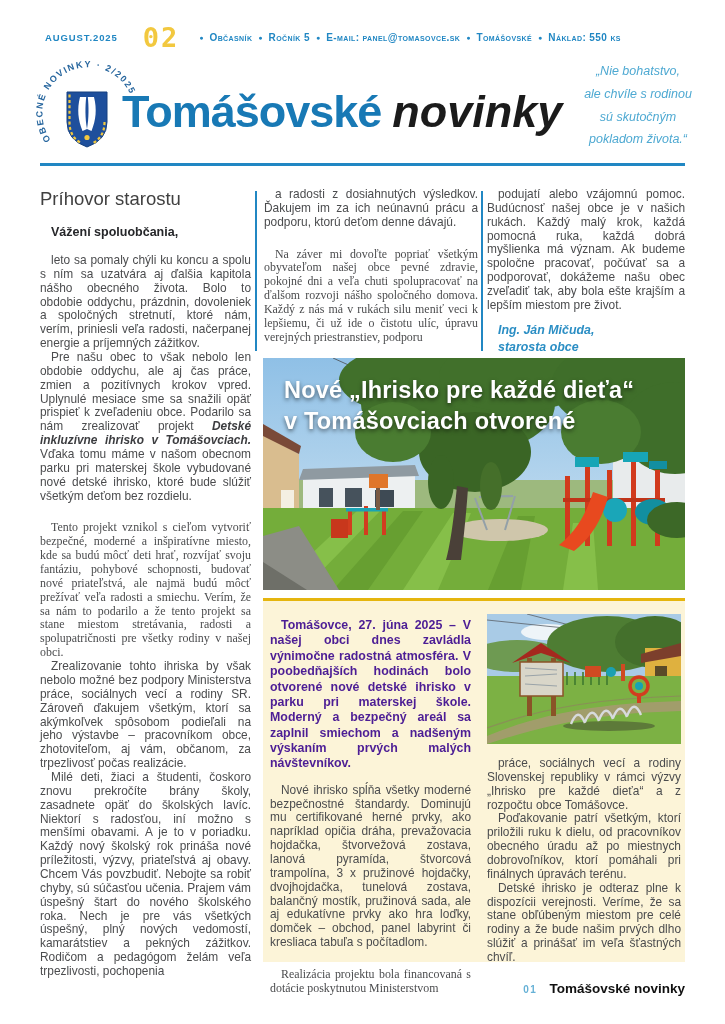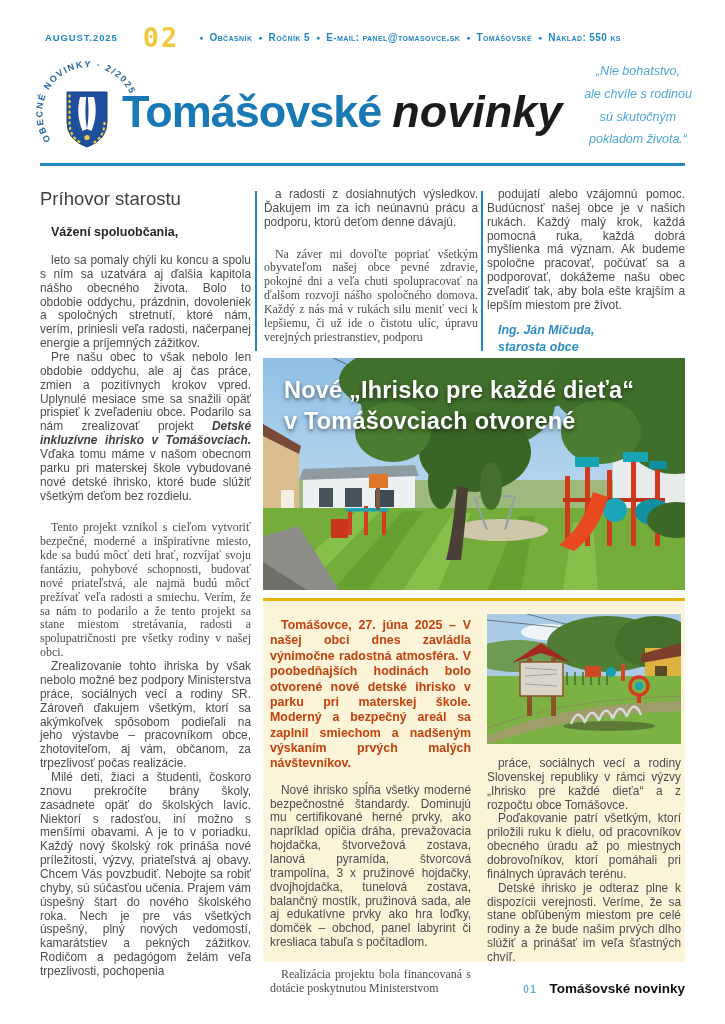--- a/index.html
+++ b/index.html
@@ -46,21 +46,21 @@
   .photo-main svg{display:block;width:100%;height:100%;}
   .photo-headline{position:absolute;left:21px;top:17px;color:#ffffff;font-size:23.5px;font-weight:bold;
                   line-height:1.3;text-shadow:0 2px 4px rgba(0,0,0,.55);letter-spacing:.2px;}
   .photo-headline span{display:block;}
 
   
   .feature-box{position:absolute;left:263px;top:598px;width:422px;height:364px;background:#fcf4d8;
                border-top:3px solid #e5b50e;box-sizing:border-box;}
   .feature-left{position:absolute;left:7px;top:17px;width:201px;}
   .feature-right{position:absolute;left:224px;top:13px;width:194px;}
-  .lead{font-size:12.4px;font-weight:bold;color:#c2410c;line-height:1.24;text-align:justify;
+  .lead{font-size:12.4px;font-weight:bold;color:#4c1d95;line-height:1.24;text-align:justify;
         text-indent:11px;margin:0 0 12px 0;}
   .photo-small{width:194px;height:130px;margin:0 0 13px 0;}
   .photo-small svg{display:block;width:100%;height:100%;}
 
   
   .page-footer{position:absolute;right:40px;top:981px;display:flex;align-items:baseline;}
   .page-number{font-size:10px;font-weight:bold;color:#66b1d6;letter-spacing:1.5px;margin-right:12px;}
   .footer-title{font-size:13.5px;font-weight:bold;color:#101010;}
 </style>
 </head>

